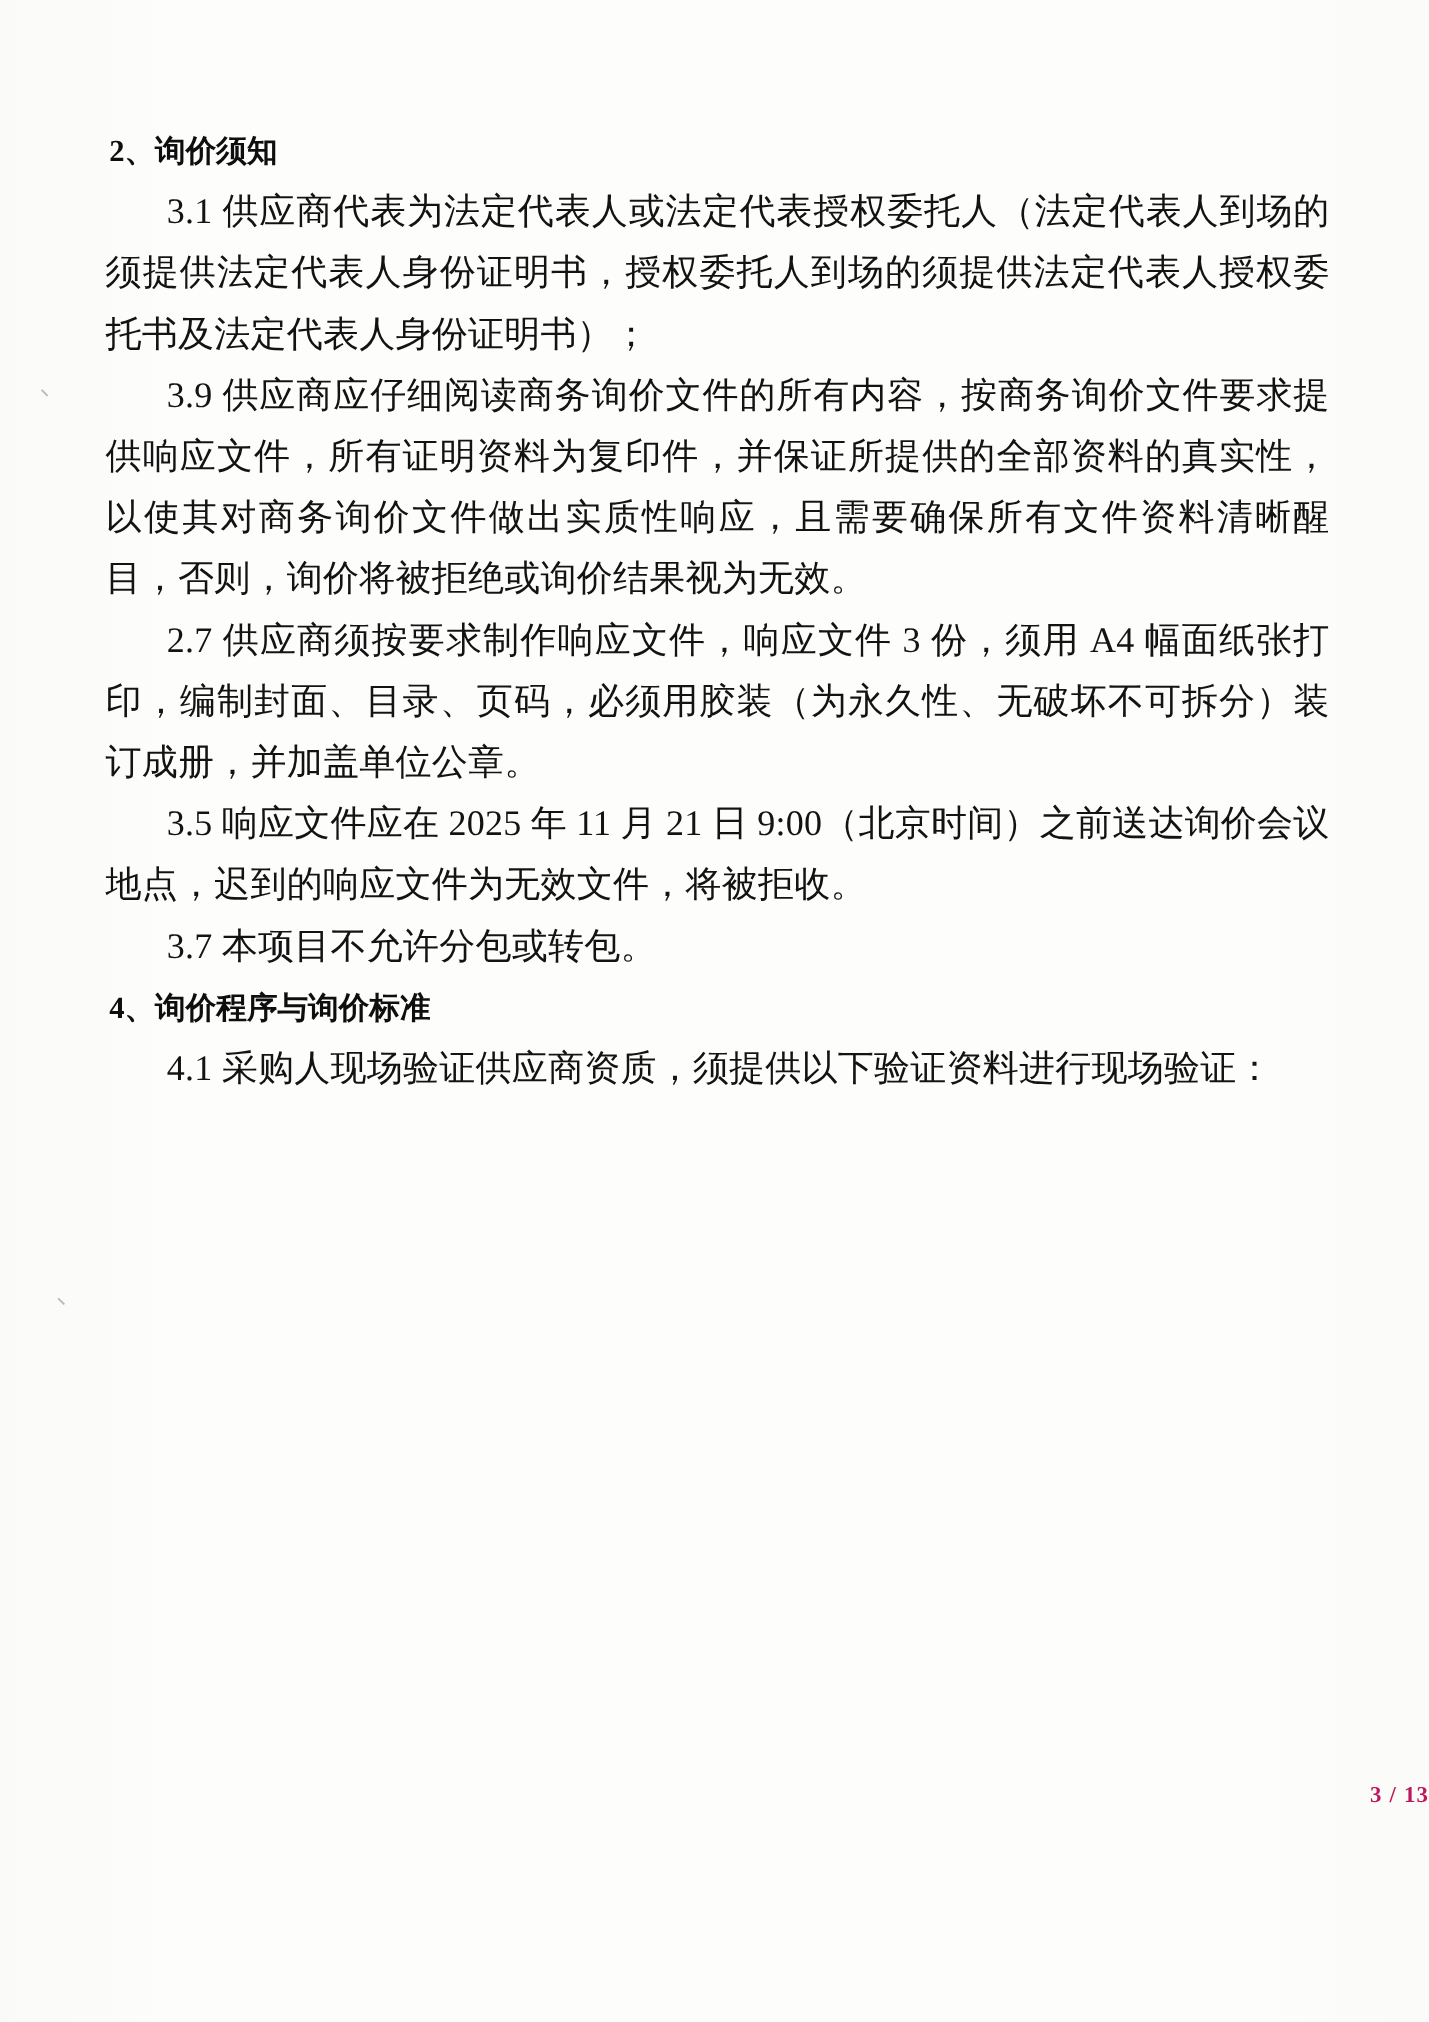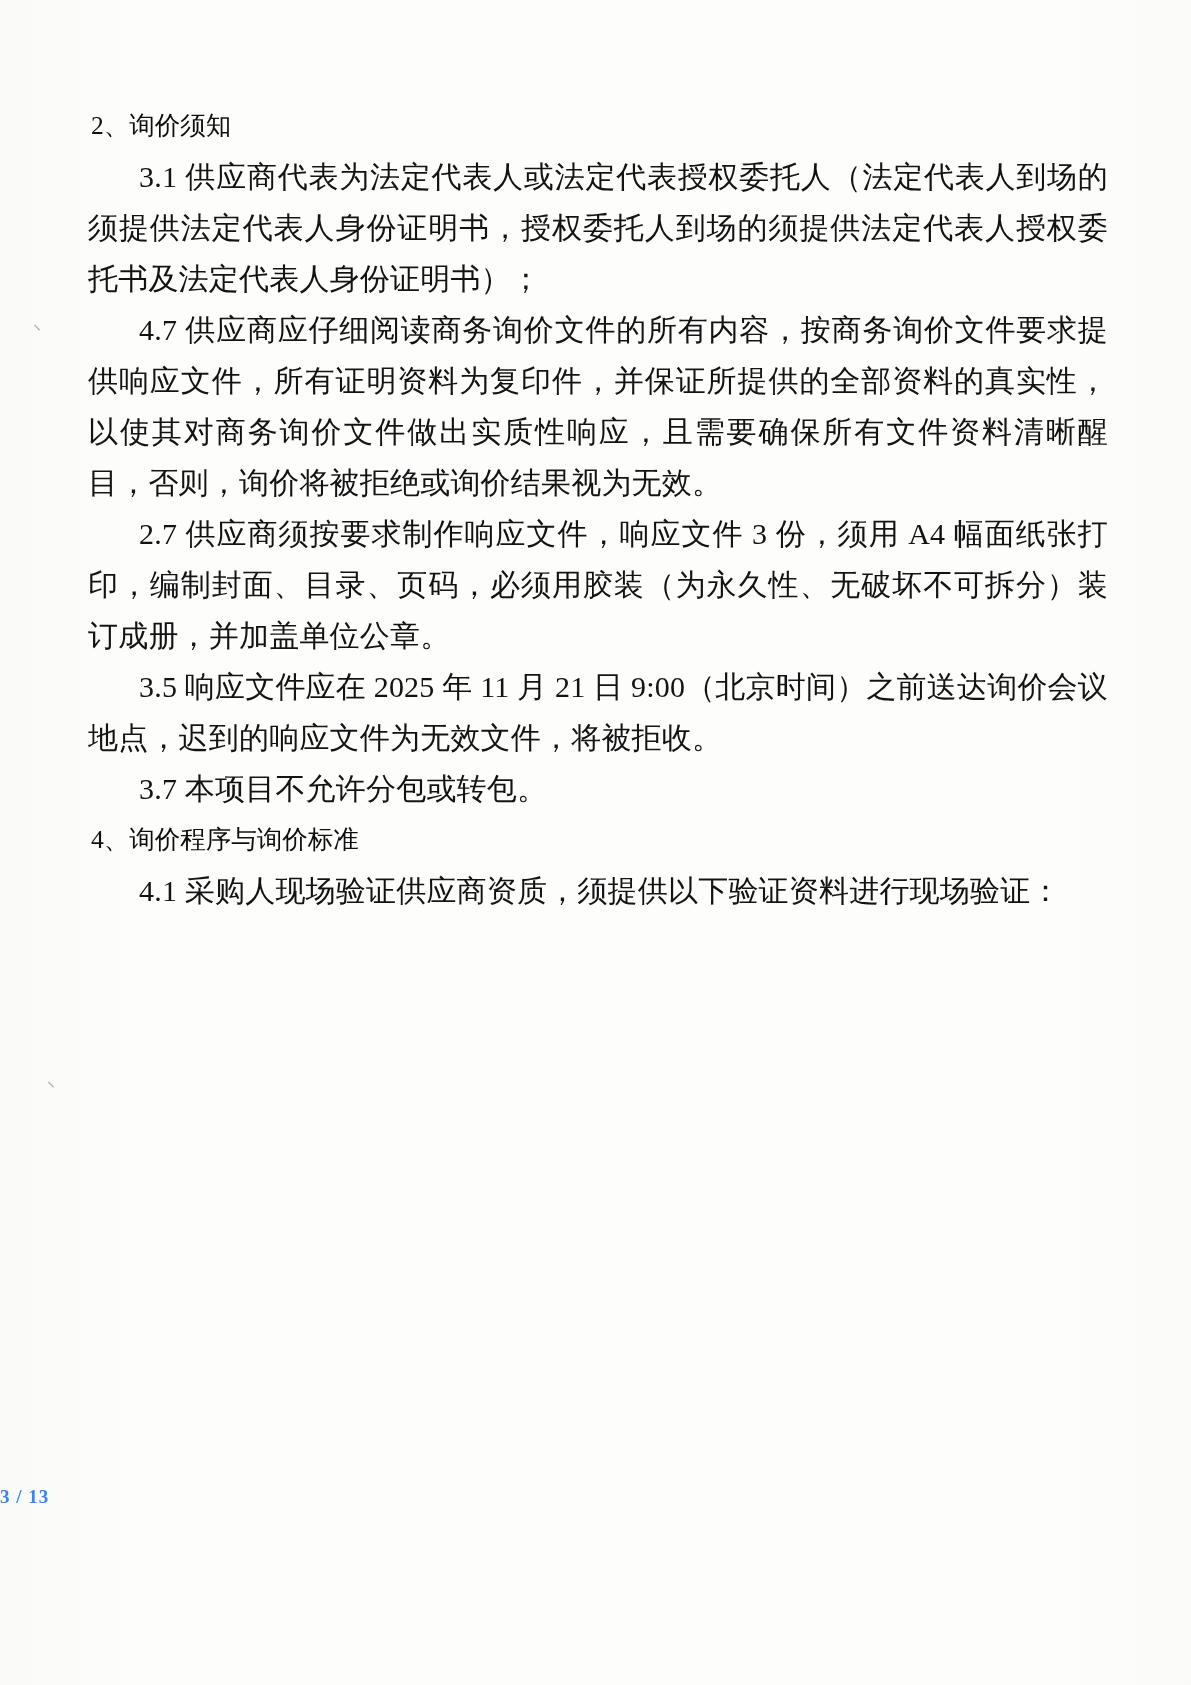--- a/index.html
+++ b/index.html
@@ -36,37 +36,37 @@
     text-justify: inter-ideograph;
     margin: 0;
     color: #131313;
   }
   .para.indent {
     text-indent: 51px;
   }
   .heading {
     font-size: 25.5px;
     line-height: 51px;
-    font-weight: normal;
+    font-weight: bold;
     margin: 0;
     color: #0e0e0e;
     text-indent: 3px;
   }
   .bold-run {
     font-weight: bold;
   }
   .footer {
     position: absolute;
     left: 0;
     top: 1486px;
     width: 1191px;
-    text-align: left;
+    text-align: right;
     font-size: 19px;
     font-weight: bold;
-    color: #3b82f6;
+    color: #be185d;
     letter-spacing: 1px;
   }
   
   .artifact {
     position: absolute;
     color: #9aa3a8;
     font-size: 17px;
     font-family: "Liberation Serif", serif;
     opacity: 0.75;
     user-select: none;
@@ -92,21 +92,21 @@
   <span class="artifact a2">ゞ</span>
   <span class="artifact a3">丶</span>
   <span class="artifact a4">ゞ</span>
 
   <div class="content">
 
     <p class="heading">2、询价须知</p>
 
     <p class="para indent">3.1 供应商代表为法定代表人或法定代表授权委托人（法定代表人到场的须提供法定代表人身份证明书，授权委托人到场的须提供法定代表人授权委托书及法定代表人身份证明书）；</p>
 
-    <p class="para indent">4.7 供应商应仔细阅读商务询价文件的所有内容，按商务询价文件要求提供响应文件，所有证明资料为复印件，并保证所提供的全部资料的真实性，以使其对商务询价文件做出实质性响应，且需要确保所有文件资料清晰醒目，否则，询价将被拒绝或询价结果视为无效。</p>
+    <p class="para indent">3.9 供应商应仔细阅读商务询价文件的所有内容，按商务询价文件要求提供响应文件，所有证明资料为复印件，并保证所提供的全部资料的真实性，以使其对商务询价文件做出实质性响应，且需要确保所有文件资料清晰醒目，否则，询价将被拒绝或询价结果视为无效。</p>
 
     <p class="para indent">2.7 供应商须按要求制作响应文件，响应文件 3 份，须用 A4 幅面纸张打印，编制封面、目录、页码，必须用胶装（为永久性、无破坏不可拆分）装订成册，并加盖单位公章。</p>
 
 
     <p class="para indent">3.5 响应文件应在 2025 年 11 月 21 日 9:00（北京时间）之前送达询价会议地点，迟到的响应文件为无效文件，将被拒收。</p>
 
 
     <p class="para indent">3.7 本项目不允许分包或转包。</p>
 
     <p class="heading">4、询价程序与询价标准</p>

